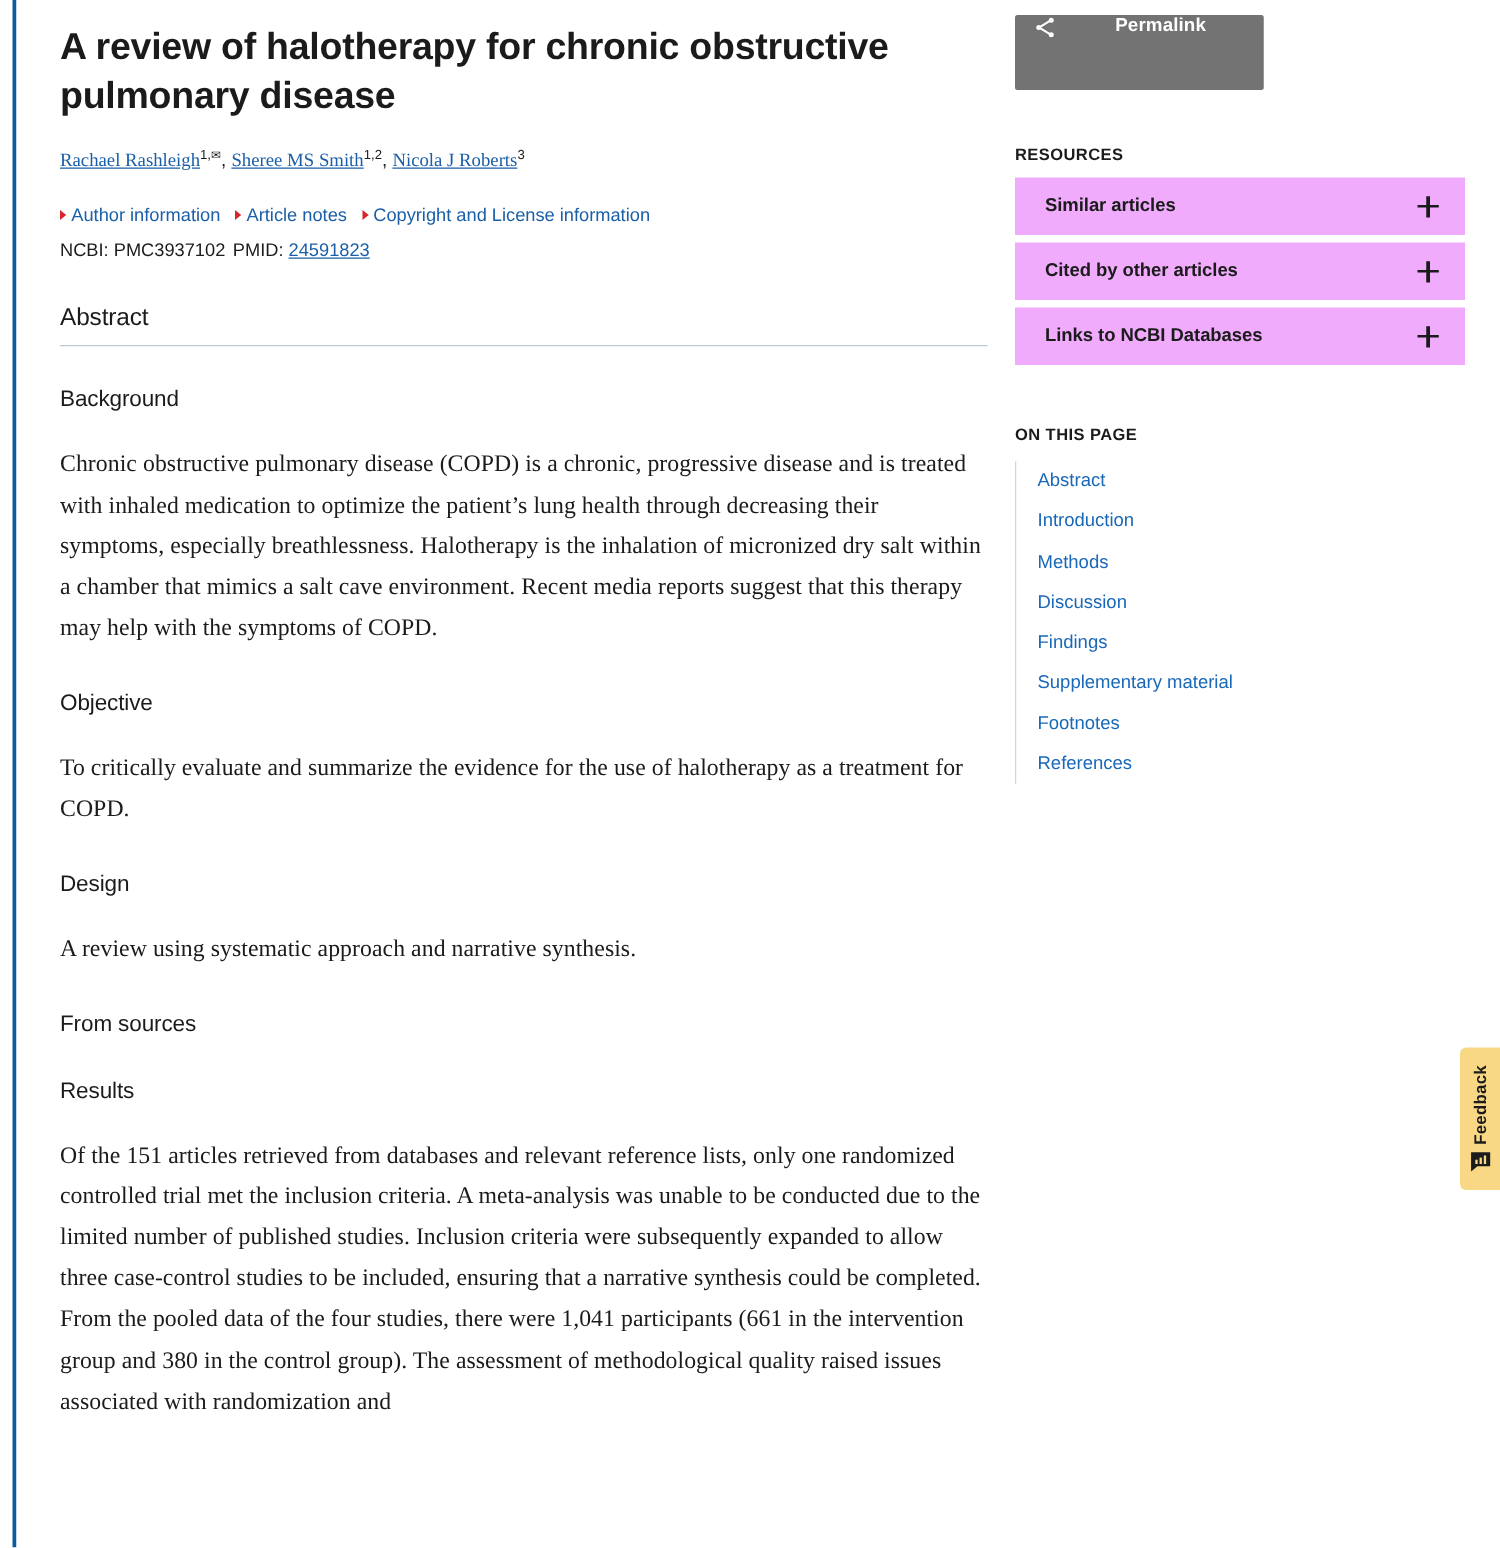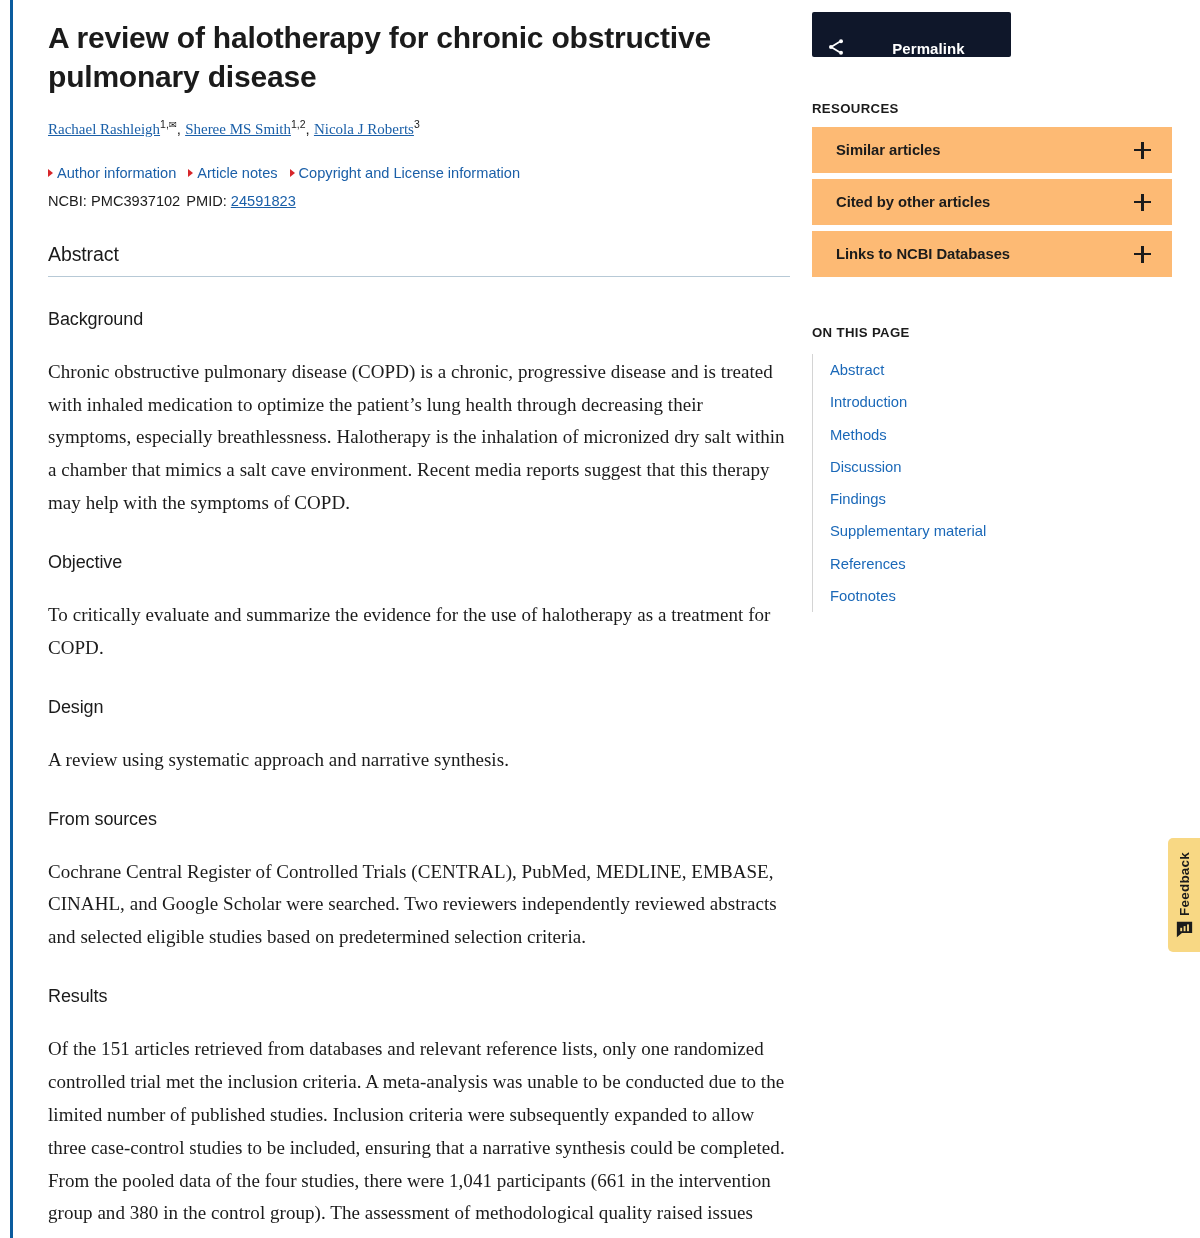--- a/index.html
+++ b/index.html
@@ -126,24 +126,24 @@
 
   
   #rail {
     position: absolute;
     left: 812px; top: 12px;
     width: 360px;
   }
 
   #permalink-btn {
     display: flex;
-    align-items: flex-end;
+    align-items: flex-start;
     width: 199px;
-    height: 45px;
-    background: #0f172a;
+    height: 60px;
+    background: #737373;
     border: none;
     border-radius: 2px;
     cursor: pointer;
     padding: 0;
   }
   #permalink-btn .pl-icon {
     width: 48px;
     display: flex;
     align-items: center;
     justify-content: center;
@@ -160,21 +160,21 @@
 
   .rail-heading {
     font-size: 13.2px;
     font-weight: bold;
     letter-spacing: 0.35px;
     color: #1b1b1b;
     margin: 44px 0 11px 0;
   }
 
   .accordion-item {
-    background: #fdba74;
+    background: #f0abfc;
     height: 46px;
     display: flex;
     align-items: center;
     justify-content: space-between;
     padding: 0 21px 0 24px;
     margin-bottom: 6px;
     cursor: pointer;
   }
   .accordion-item .acc-label {
     font-size: 14.8px;
@@ -280,21 +280,20 @@
     <h3 class="sub-head">Background</h3>
     <p class="body-text">Chronic obstructive pulmonary disease (COPD) is a chronic, progressive disease and is treated with inhaled medication to optimize the patient’s lung health through decreasing their symptoms, especially breathlessness. Halotherapy is the inhalation of micronized dry salt within a chamber that mimics a salt cave environment. Recent media reports suggest that this therapy may help with the symptoms of COPD.</p>
 
     <h3 class="sub-head">Objective</h3>
     <p class="body-text">To critically evaluate and summarize the evidence for the use of halotherapy as a treatment for COPD.</p>
 
     <h3 class="sub-head">Design</h3>
     <p class="body-text">A review using systematic approach and narrative synthesis.</p>
 
     <h3 class="sub-head">From sources</h3>
-    <p class="body-text">Cochrane Central Register of Controlled Trials (CENTRAL), PubMed, MEDLINE, EMBASE, CINAHL, and Google Scholar were searched. Two reviewers independently reviewed abstracts and selected eligible studies based on predetermined selection criteria.</p>
 
     <h3 class="sub-head">Results</h3>
     <p class="body-text">Of the 151 articles retrieved from databases and relevant reference lists, only one randomized controlled trial met the inclusion criteria. A meta-analysis was unable to be conducted due to the limited number of published studies. Inclusion criteria were subsequently expanded to allow three case-control studies to be included, ensuring that a narrative synthesis could be completed. From the pooled data of the four studies, there were 1,041 participants (661 in the intervention group and 380 in the control group). The assessment of methodological quality raised issues associated with randomization and</p>
 
   </div>
 
   <div id="rail">
 
     <button id="permalink-btn">
       <span class="pl-icon">
@@ -339,24 +338,24 @@
       <li>
           <a href="#">Discussion</a>
         </li>
       <li>
           <a href="#">Findings</a>
         </li>
       <li>
           <a href="#">Supplementary material</a>
         </li>
       <li>
+          <a href="#">Footnotes</a>
+        </li>
+      <li>
           <a href="#">References</a>
-        </li>
-      <li>
-          <a href="#">Footnotes</a>
         </li>
     </ul>
 
   </div>
 
   <div id="feedback-tab">
     <span class="fb-label">Feedback</span>
     <span class="fb-icon">
       <svg width="17" height="17" viewBox="0 0 20 20">
         <path d="M1 1 H19 V14 H7 L1 19 Z" fill="#1b1b1b"></path>

